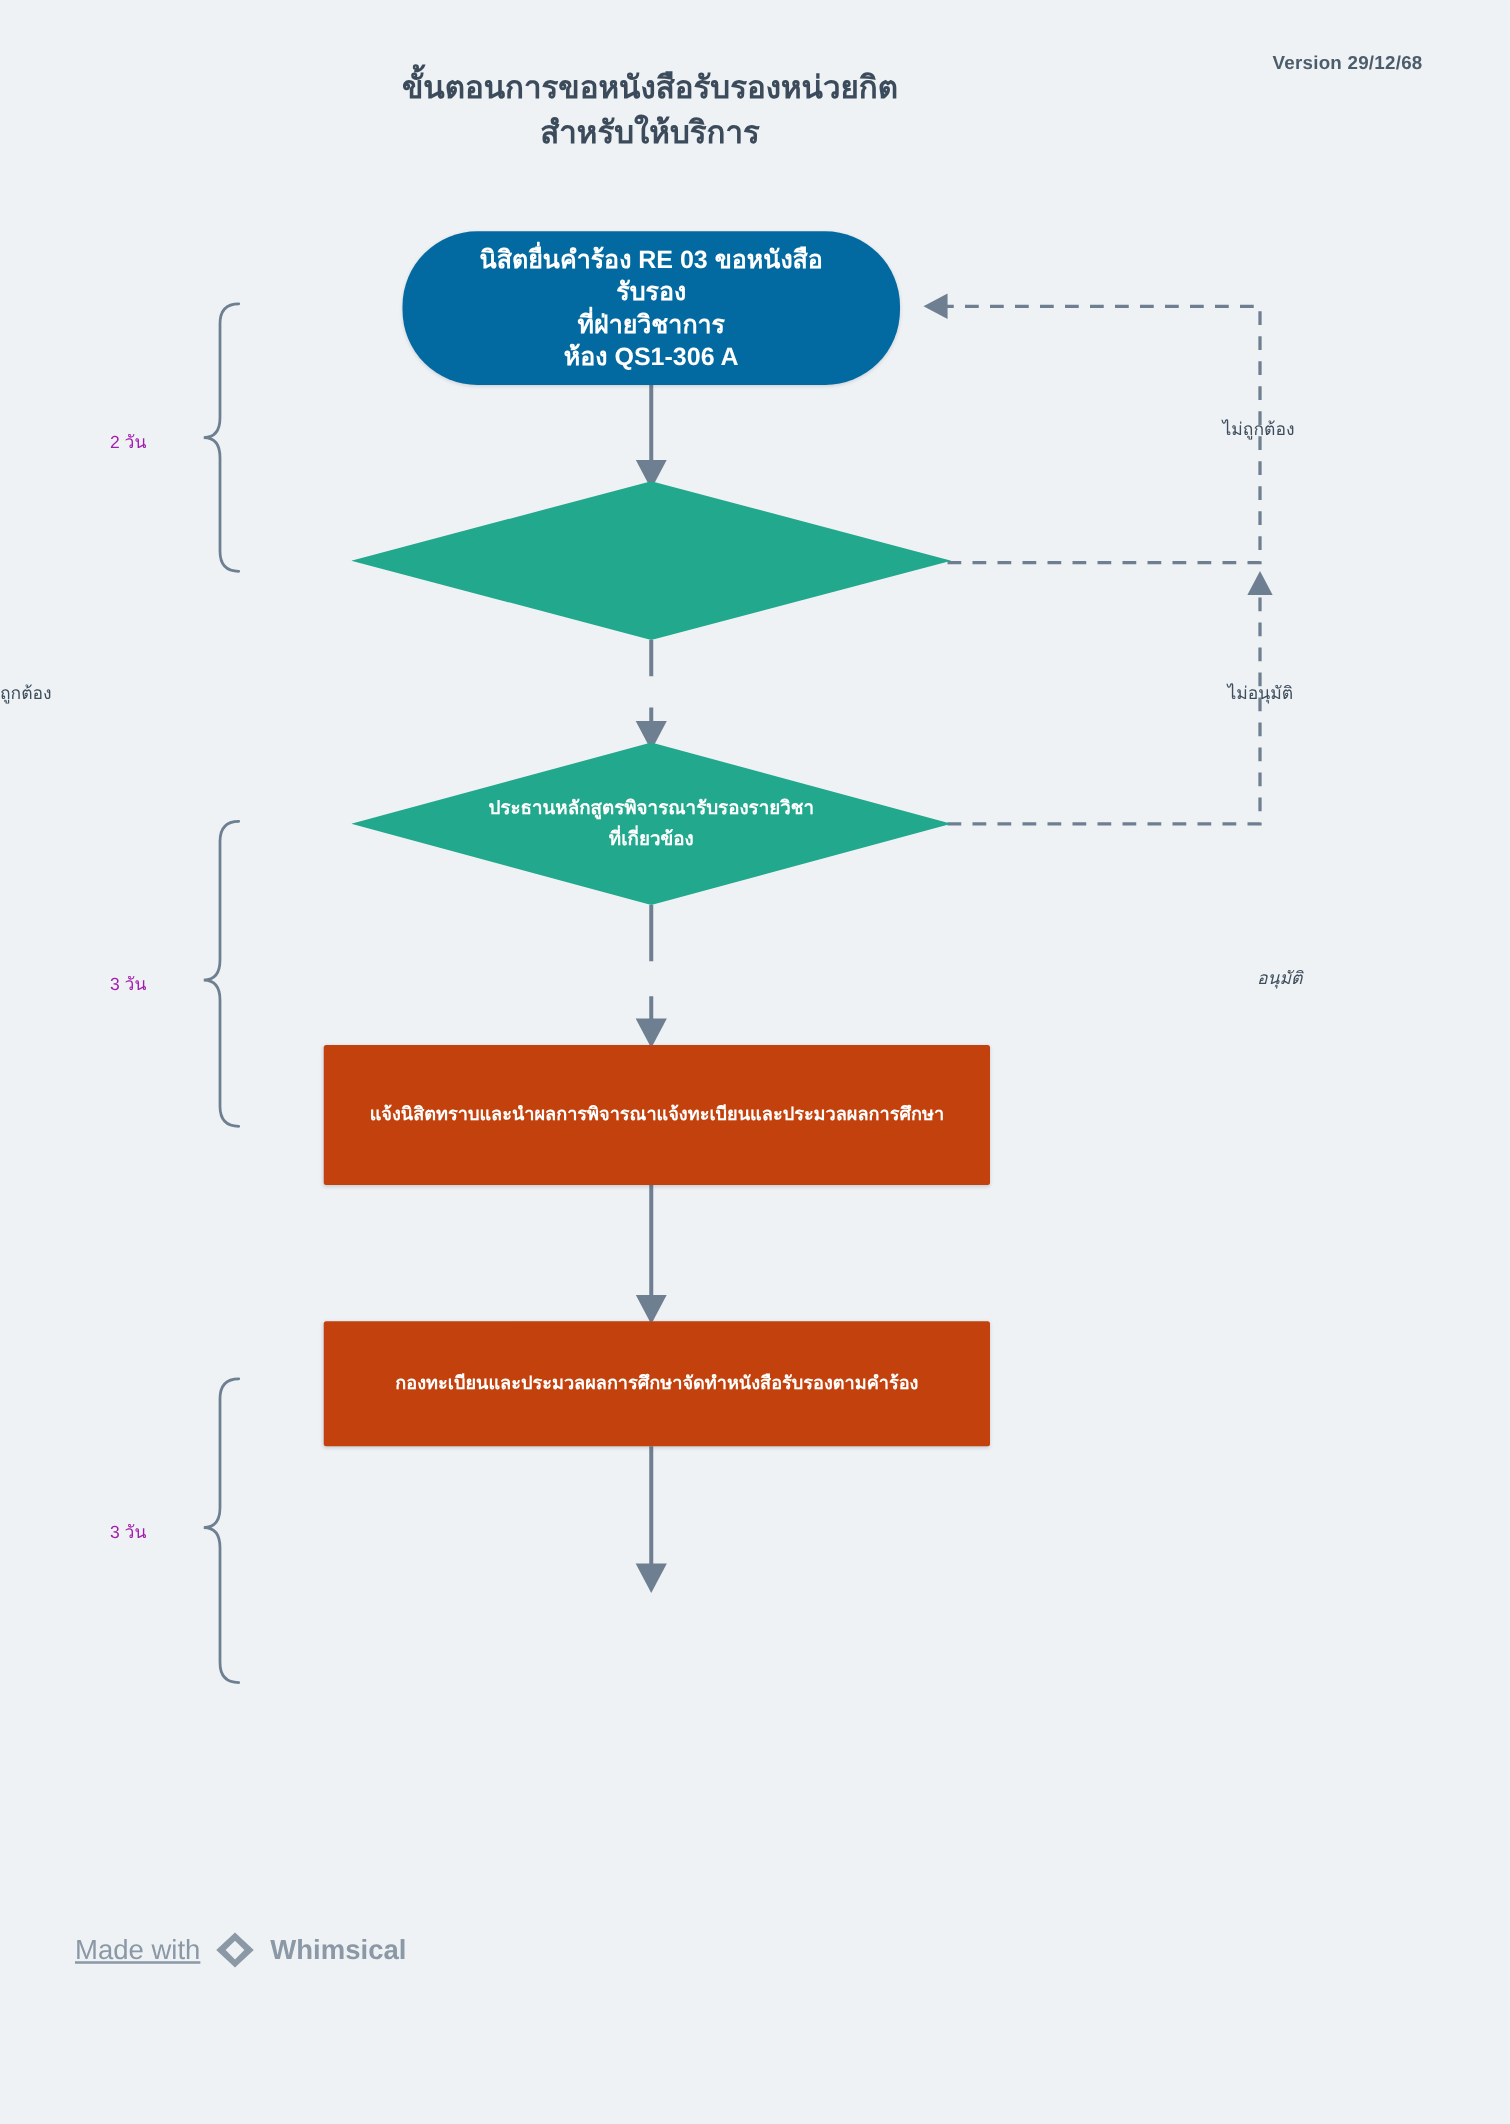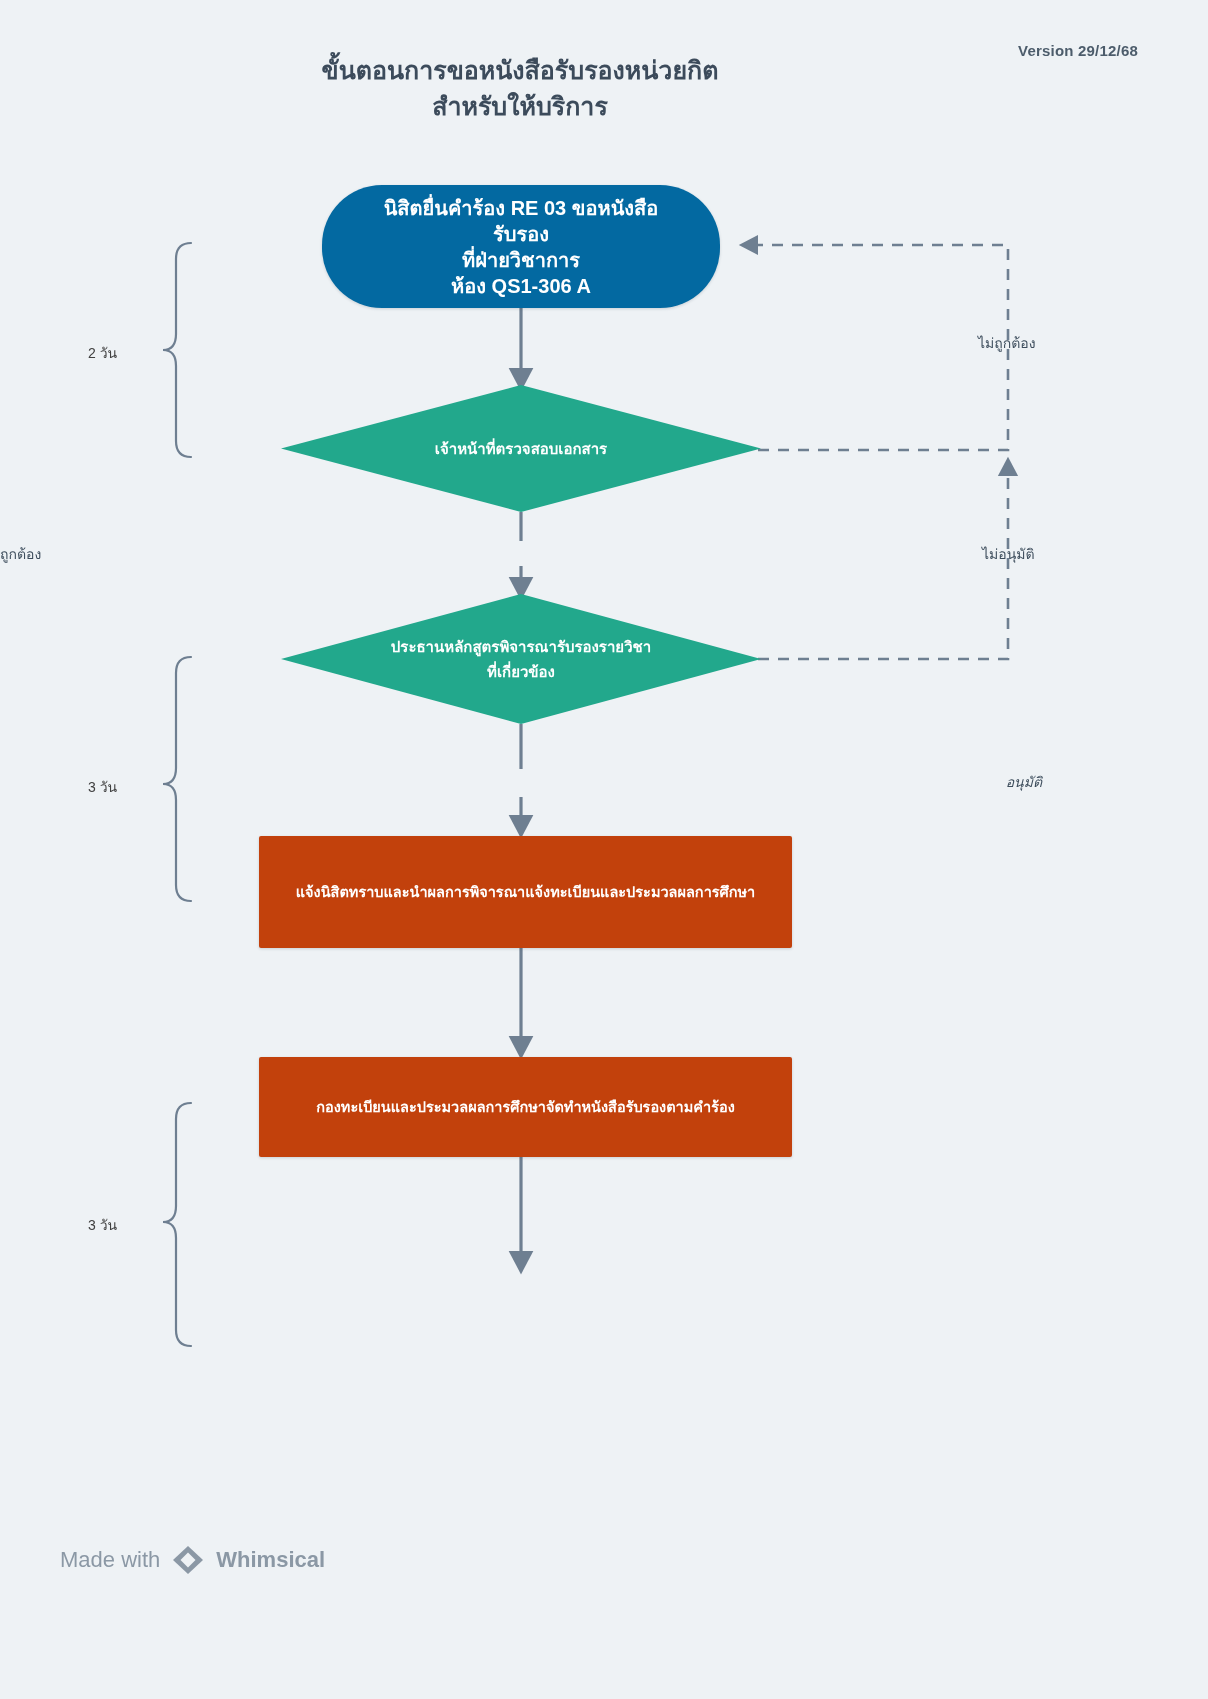--- a/index.html
+++ b/index.html
@@ -98,21 +98,21 @@
   svg.overlay {
     position: absolute;
     left: 0; top: 0;
     width: 1208px; height: 1699px;
     pointer-events: none;
   }
 
   
   .duration-text {
     font-size: 14px;
-    color: #404040;
+    color: #a21caf;
     font-weight: 500;
     white-space: nowrap;
   }
 
   
   #footer-contact {
     right: 62px; bottom: 198px;
     text-align: left;
     font-size: 15.5px;
     line-height: 25px;
@@ -124,20 +124,21 @@
     display: flex;
     align-items: center;
     gap: 11px;
     color: #8b98a5;
     font-size: 22px;
     font-weight: 700;
   }
   #watermark .made {
     font-weight: 400;
     color: #8b98a5;
+    text-decoration: underline;
   }
   .whimsical-mark {
     width: 34px; height: 30px;
     display: inline-block;
   }
 </style>
 </head>
 <body>
 
 <div id="canvas">
@@ -184,23 +185,20 @@
   <div class="abs node node-terminal" style="left:322px; top:185px; width:398px; height:123px;">
     <div>
       <div>นิสิตยื่นคำร้อง RE 03 ขอหนังสือรับรอง</div>
       <div>ที่ฝ่ายวิชาการ</div>
       <div>ห้อง QS1-306 A</div>
     </div>
   </div>
 
   <div class="abs diamond-wrap" style="left:281px; top:385px; width:480px; height:127px;">
     <div class="diamond-shape"></div>
-    <div class="diamond-label">
-      <div>เจ้าหน้าที่ตรวจสอบเอกสาร</div>
-    </div>
   </div>
 
   <div class="abs diamond-wrap" style="left:281px; top:594px; width:480px; height:130px;">
     <div class="diamond-shape"></div>
     <div class="diamond-label">
       <div>ประธานหลักสูตรพิจารณารับรองรายวิชา</div>
       <div>ที่เกี่ยวข้อง</div>
     </div>
   </div>
 

